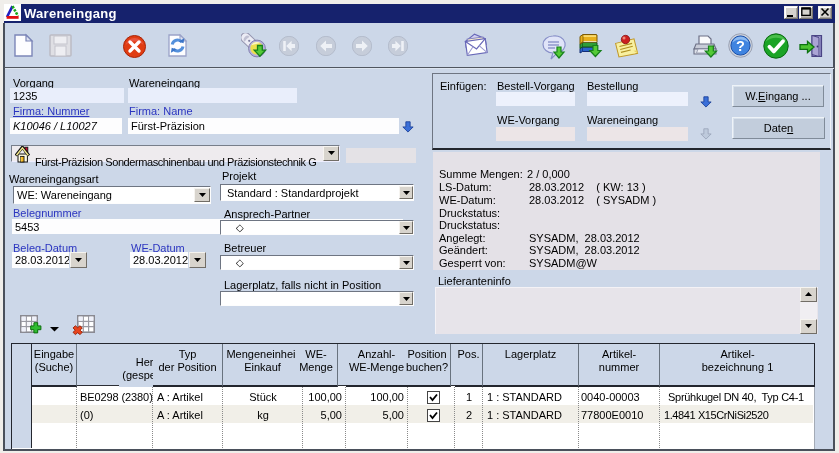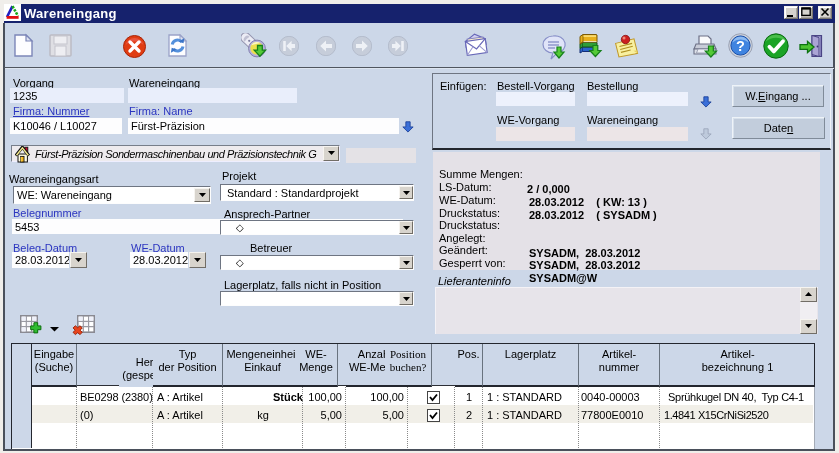--- a/index.html
+++ b/index.html
@@ -22,21 +22,21 @@
 .ftext { padding:2px 0 12px 3px; white-space:nowrap; overflow:hidden; }
 
 .combo { background:#fff; border:1px solid; border-color:#6e7582 #fdfdfd #fdfdfd #6e7582; }
 .cbtn { background:#d8d4cd; border:1px solid; border-color:#f6f4f0 #716d66 #716d66 #f6f4f0; }
 .cbtn svg { display:block; margin:4px auto 0; }
 
 .button { background:#c2cddc; border:1px solid; border-color:#eef3f8 #808b99 #808b99 #eef3f8; box-shadow:inset 1px 1px 0 #d8e1ec; text-align:center; }
 
 #statusblock { left:433px; top:152px; width:387px; height:118px; background:#e4e1e7; }
 .sline { position:absolute; left:6px; white-space:nowrap; }
-.sval { position:absolute; left:90px; top:15px;font-weight:bold; }
+.sval { position:absolute; left:90px; top:0; }
 
 #tablewrap { left:11px; top:343px; width:804px; height:106px; background:#fff; border:1.5px solid #23262e; border-bottom:none; border-right:1.5px solid #a4abb6; }
 .th { background:#ccd7e8; text-align:center; line-height:12.5px; padding-top:4px; height:43px; border-right:1px solid #68727e; border-bottom:2px solid #23262e; }
 #thead { height:42px; background:#ccd7e8; border-bottom:1px solid #2c2f36; }
 .cell { white-space:nowrap; overflow:hidden; }
 </style>
 </head>
 <body>
 <div class="abs" id="titlebar"></div>
 <div class="abs" id="appicon">
@@ -180,37 +180,37 @@
       <path d="M14 2.5 l7 2 v19 l-7 -2 z" fill="#aaa4d4" stroke="#4a4484" stroke-width="1"></path>
       <circle cx="19.5" cy="13.5" r="0.9" fill="#3a3470"></circle>
       <path d="M9.5 8.5 v3.2 h-7.5 v4.6 h7.5 v3.2 l6.5 -5.5 z" fill="#4cc432" stroke="#0c7210" stroke-width="1.3"></path>
     </svg></div>
 
 <div class="abs label" style="left:13px;top:77px;">Vorgang</div>
 <div class="abs field ftext" style="left:10px;top:88px;width:114px;height:15px;">1235</div>
 <div class="abs label" style="left:129px;top:77px;">Wareneingang</div>
 <div class="abs field" style="left:128px;top:88px;width:169px;height:15px;"></div>
 <div class="abs label blab" style="left:13px;top:105px;text-decoration:underline;">Firma: Nummer</div>
-<div class="abs wfield ftext" style="left:10px;top:118px;width:112px;height:16px;">K10046 / L10027</div>
+<div class="abs wfield ftext" style="left:10px;top:118px;width:112px;height:16px;font-style:italic;">K10046 / L10027</div>
 <div class="abs label blab" style="left:129px;top:105px;">Firma: Name</div>
 <div class="abs wfield ftext" style="left:128px;top:118px;width:271px;height:16px;">Fürst-Präzision</div>
 <div class="abs" style="left:402px;top:120px;"><svg width="12" height="13" viewBox="0 0 14 15">
       <path d="M4.5 2 h5 v6 h3.5 l-6 6 -6 -6 h3.5 z" fill="#3a6fd8" stroke="#1a3f98" stroke-width="1"></path>
     </svg></div>
 
 <div class="abs" style="left:11px;top:145px;width:329px;height:17px;background:#eeebee;border:1px solid;border-color:#777e8a #eef #eef #777e8a;"></div>
 <div class="abs" style="left:15px;top:146px;"><svg width="15" height="17" viewBox="0 0 15 17">
       <rect x="9.8" y="1.2" width="3" height="5" fill="#cc1033" stroke="#111" stroke-width="0.9"></rect>
       <rect x="3" y="8" width="9.4" height="8" fill="#fffbe4" stroke="#111" stroke-width="1"></rect>
       <path d="M0.8 9.6 L7.4 1.2 L14 9.6" fill="none" stroke="#111" stroke-width="3"></path>
       <path d="M1.5 9.3 L7.4 1.9 L13.3 9.3" fill="none" stroke="#f4e88a" stroke-width="1.5"></path>
       <rect x="5.6" y="10.4" width="3.4" height="5.6" fill="#f6b81e" stroke="#111" stroke-width="0.9"></rect>
       <path d="M6.1 10.9 v4.6" stroke="#ffd960" stroke-width="1"></path>
     </svg></div>
-<div class="abs label" style="left:35px;top:148px;width:286px;overflow:hidden;letter-spacing:-0.42px;font-style:italic;">Fürst-Präzision Sondermaschinenbau und Präzisionstechnik G</div>
+<div class="abs label" style="left:35px;top:156px;width:286px;overflow:hidden;letter-spacing:-0.42px;">Fürst-Präzision Sondermaschinenbau und Präzisionstechnik G</div>
 <div class="abs cbtn" style="left:323px;top:146px;width:16px;height:15px;">
     <svg width="7" height="4" viewBox="0 0 7 4">
       <path d="M0 0 h7 l-3.5 4 z" fill="#000"></path>
     </svg>
   </div>
 <div class="abs" style="left:346px;top:148px;width:70px;height:15px;background:#e4e2e6;"></div>
 
 <div class="abs label" style="left:9px;top:173px;">Wareneingangsart</div>
 <div class="abs combo" style="left:13px;top:186px;width:198px;height:18px;"></div>
 <div class="abs label" style="left:17px;top:189px;">WE: Wareneingang</div>
@@ -249,21 +249,21 @@
 
 <div class="abs label" style="left:224px;top:208px;">Ansprech-Partner</div>
 <div class="abs combo" style="left:220px;top:220px;width:194px;height:15px;"></div>
 <div class="abs label" style="left:236px;top:222px;font-size:10px;">◇</div>
 <div class="abs cbtn" style="left:399px;top:221px;width:14px;height:13px;">
     <svg width="7" height="4" viewBox="0 0 7 4">
       <path d="M0 0 h7 l-3.5 4 z" fill="#000"></path>
     </svg>
   </div>
 
-<div class="abs label" style="left:224px;top:242px;margin-left:26px;">Betreuer</div>
+<div class="abs label" style="left:224px;top:242px;">Betreuer</div>
 <div class="abs combo" style="left:220px;top:255px;width:194px;height:15px;"></div>
 <div class="abs label" style="left:236px;top:257px;font-size:10px;">◇</div>
 <div class="abs cbtn" style="left:399px;top:256px;width:14px;height:13px;">
     <svg width="7" height="4" viewBox="0 0 7 4">
       <path d="M0 0 h7 l-3.5 4 z" fill="#000"></path>
     </svg>
   </div>
 
 <div class="abs label" style="left:224px;top:279px;">Lagerplatz, falls nicht in Position</div>
 <div class="abs combo" style="left:220px;top:291px;width:194px;height:15px;"></div>
@@ -318,21 +318,21 @@
 <div class="abs" id="statusblock">
 <div class="sline" style="top:16px;">Summe Mengen:<span class="sval" style="left:88px;">2 / 0,000</span></div>
 <div class="sline" style="top:29px;">LS-Datum:<span class="sval">28.03.2012&nbsp;&nbsp;&nbsp; ( KW: 13 )</span></div>
 <div class="sline" style="top:42px;">WE-Datum:<span class="sval">28.03.2012&nbsp;&nbsp;&nbsp; ( SYSADM )</span></div>
 <div class="sline" style="top:55px;">Druckstatus:</div>
 <div class="sline" style="top:67px;">Druckstatus:</div>
 <div class="sline" style="top:80px;">Angelegt:<span class="sval">SYSADM,&nbsp; 28.03.2012</span></div>
 <div class="sline" style="top:92px;">Geändert:<span class="sval">SYSADM,&nbsp; 28.03.2012</span></div>
 <div class="sline" style="top:105px;">Gesperrt von:<span class="sval">SYSADM@W</span></div>
 </div>
-<div class="abs label" style="left:438px;top:275px;font-style:italic;">Lieferanteninfo</div>
+<div class="abs label" style="left:438px;top:275px;">Lieferanteninfo</div>
 <div class="abs" style="left:435px;top:287px;width:383px;height:47px;background:#e7e4ea;border-top:1px solid #f4f2f6;border-left:1px solid #f4f2f6;"></div>
 <div class="abs" style="left:800px;top:287px;width:17px;height:47px;background:#f0eef2;"></div>
 <div class="abs cbtn" style="left:800px;top:287px;width:17px;height:15px;">
     <svg width="7" height="4" viewBox="0 0 7 4" style="margin-top:4px;">
       <path d="M0 4 h7 l-3.5 -4 z" fill="#000"></path>
     </svg>
   </div>
 <div class="abs cbtn" style="left:800px;top:319px;width:17px;height:15px;">
     <svg width="7" height="4" viewBox="0 0 7 4" style="margin-top:4px;">
       <path d="M0 0 h7 l-3.5 4 z" fill="#000"></path>
@@ -341,32 +341,32 @@
 
 <div class="abs" id="tablewrap"></div>
 <div class="abs" style="left:12px;top:344px;width:20px;height:104px;background:#ccd7e8;border-right:1.5px solid #23262e;"></div>
 <div class="abs" id="thead" style="left:32px;top:344px;width:783px;"></div>
 <div class="abs th" style="left:32px;top:344px;width:45px;">Eingabe<br>(Suche)</div>
 <div class="abs th" style="left:77px;top:352px;width:76px;margin-left:42px;">Herkunft<br>(gesperrt von)</div>
 <div class="abs th" style="left:153px;top:344px;width:70px;">Typ<br>der Position</div>
 <div class="abs th" style="left:223px;top:344px;width:80px;">Mengeneinheit<br>Einkauf</div>
 <div class="abs th" style="left:295px;top:344px;width:43px;">WE-<br>Menge</div>
 <div class="abs th" style="left:346px;top:344px;width:62px;">Anzahl-<br>WE-Menge</div>
-<div class="abs th" style="left:385px;top:344px;width:47px;font-family:Liberation Serif, serif;">Position<br>buchen?</div>
+<div class="abs th" style="left:404px;top:344px;width:47px;">Position<br>buchen?</div>
 <div class="abs th" style="left:455px;top:344px;width:28px;">Pos.</div>
 <div class="abs th" style="left:483px;top:344px;width:96px;">Lagerplatz</div>
 <div class="abs th" style="left:579px;top:344px;width:81px;">Artikel-<br>nummer</div>
 <div class="abs th" style="left:660px;top:344px;width:155px;border-right:none;">Artikel-<br>bezeichnung 1</div>
 <div class="abs" style="left:32px;top:387px;width:781px;height:18px;background:#fff;"></div>
 <div class="abs" style="left:813.5px;top:343px;width:1.5px;height:44px;background:#23262e;"></div>
 <div class="abs" style="left:32px;top:405px;width:781px;height:18px;background:#f1efe8;"></div>
 
 <div class="abs cell" style="left:80px;top:391px;width:74px;letter-spacing:-0.1px;">BE0298 (2380)</div>
 <div class="abs cell" style="left:157px;top:391px;width:64px;">A : Artikel</div>
-<div class="abs cell" style="left:223px;top:391px;width:80px;text-align:right;font-weight:bold;">Stück</div>
+<div class="abs cell" style="left:223px;top:391px;width:80px;text-align:center;">Stück</div>
 <div class="abs cell" style="left:303px;top:391px;width:39px;text-align:right;">100,00</div>
 <div class="abs cell" style="left:346px;top:391px;width:58px;text-align:right;">100,00</div>
 <div class="abs cell" style="left:487px;top:391px;width:90px;">1 : STANDARD</div>
 <div class="abs cell" style="left:581px;top:391px;width:76px;">0040-00003</div>
 <div class="abs cell" style="left:668px;top:391px;width:150px;letter-spacing:-0.28px;">Sprühkugel DN 40,&nbsp; Typ C4-1</div>
 <div class="abs cell" style="left:455px;top:391px;width:17px;text-align:right;">1</div>
 
 <div class="abs cell" style="left:80px;top:409px;width:72px;">(0)</div>
 <div class="abs cell" style="left:157px;top:409px;width:64px;">A : Artikel</div>
 <div class="abs cell" style="left:223px;top:409px;width:80px;text-align:center;">kg</div>

